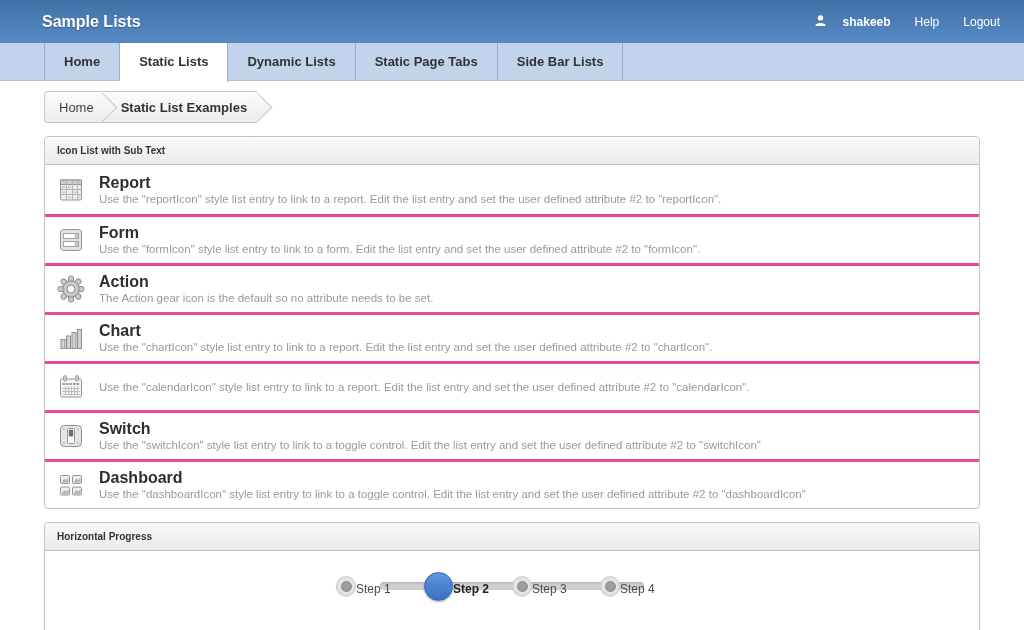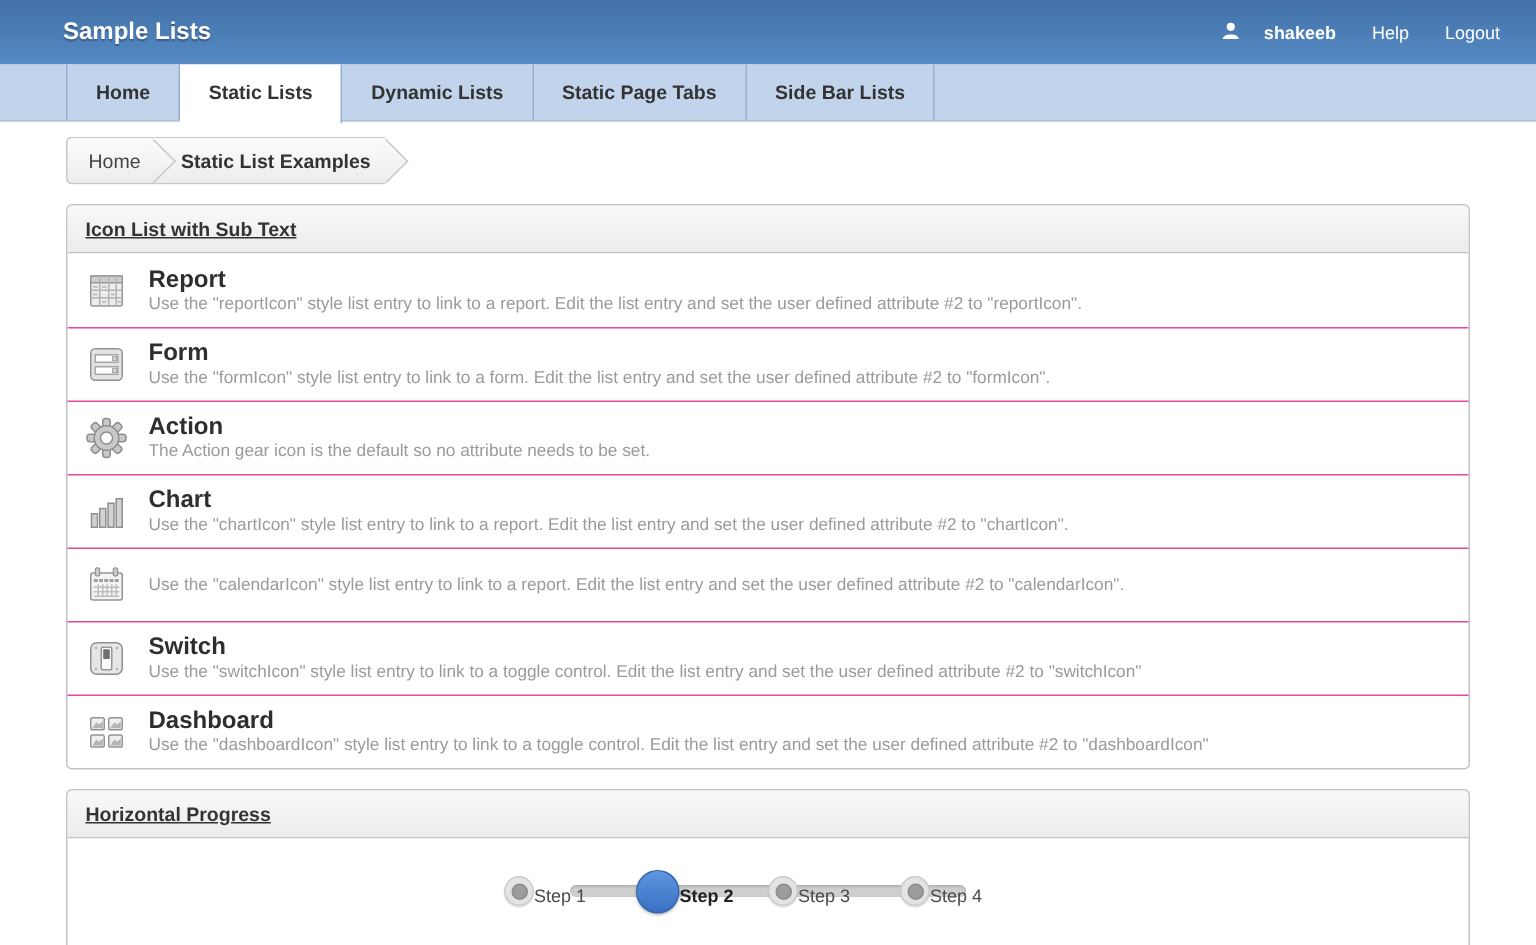--- a/index.html
+++ b/index.html
@@ -33,27 +33,27 @@
   .crumb-item { cursor:pointer; position:relative; z-index:2; }
   .crumb-item.current { font-weight:bold; color:#333; }
   .crumb-sep, .crumb-tip { width:21px; height:21px; transform:rotate(45deg);
                border-top:1px solid #c6c6c6; border-right:1px solid #c6c6c6;
                background:linear-gradient(135deg,#fbfbfb,#ececec); }
   .crumb-sep { margin:0 8px 0 -2px; flex:0 0 auto; }
   .crumb-tip { position:absolute; right:-11px; top:5px; z-index:1; }
 
   
   .panel { margin:13px 44px 0; border:1px solid #c2c2c2; border-radius:4px; background:#fff; }
-  .panel-header { padding:8px 12px; font-size:13px; font-weight:bold; color:#333;
+  .panel-header { padding:8px 12px; font-size:10px; font-weight:bold; color:#333;
                   background:linear-gradient(to bottom,#f9f9f9,#ebebeb);
-                  border-bottom:1px solid #c2c2c2; border-radius:4px 4px 0 0;text-decoration:underline; }
+                  border-bottom:1px solid #c2c2c2; border-radius:4px 4px 0 0; }
 
   
   .icon-row { display:flex; align-items:center; height:49px; padding:0 12px; cursor:pointer; }
-  .icon-row + .icon-row { border-top:1px solid #ec4899; }
+  .icon-row + .icon-row { border-top:3px solid #ec4899; }
   .row-icon { width:28px; height:28px; flex:0 0 28px; }
   .row-text { margin-left:14px; display:flex; flex-direction:column; gap:2px; }
   .row-title { font-size:16px; font-weight:bold; color:#2e2e2e; line-height:17px; }
   .row-sub { font-size:11.5px; color:#9a9a9a; line-height:13px; }
 
   
   .progress-body { height:85px; padding-top:20px; }
   .steps-wrap { position:relative; width:352px; margin:0 auto; }
   .track { position:absolute; left:44px; right:44px; top:11px; height:8px;
            background:#cfcfcf; border-radius:4px;

